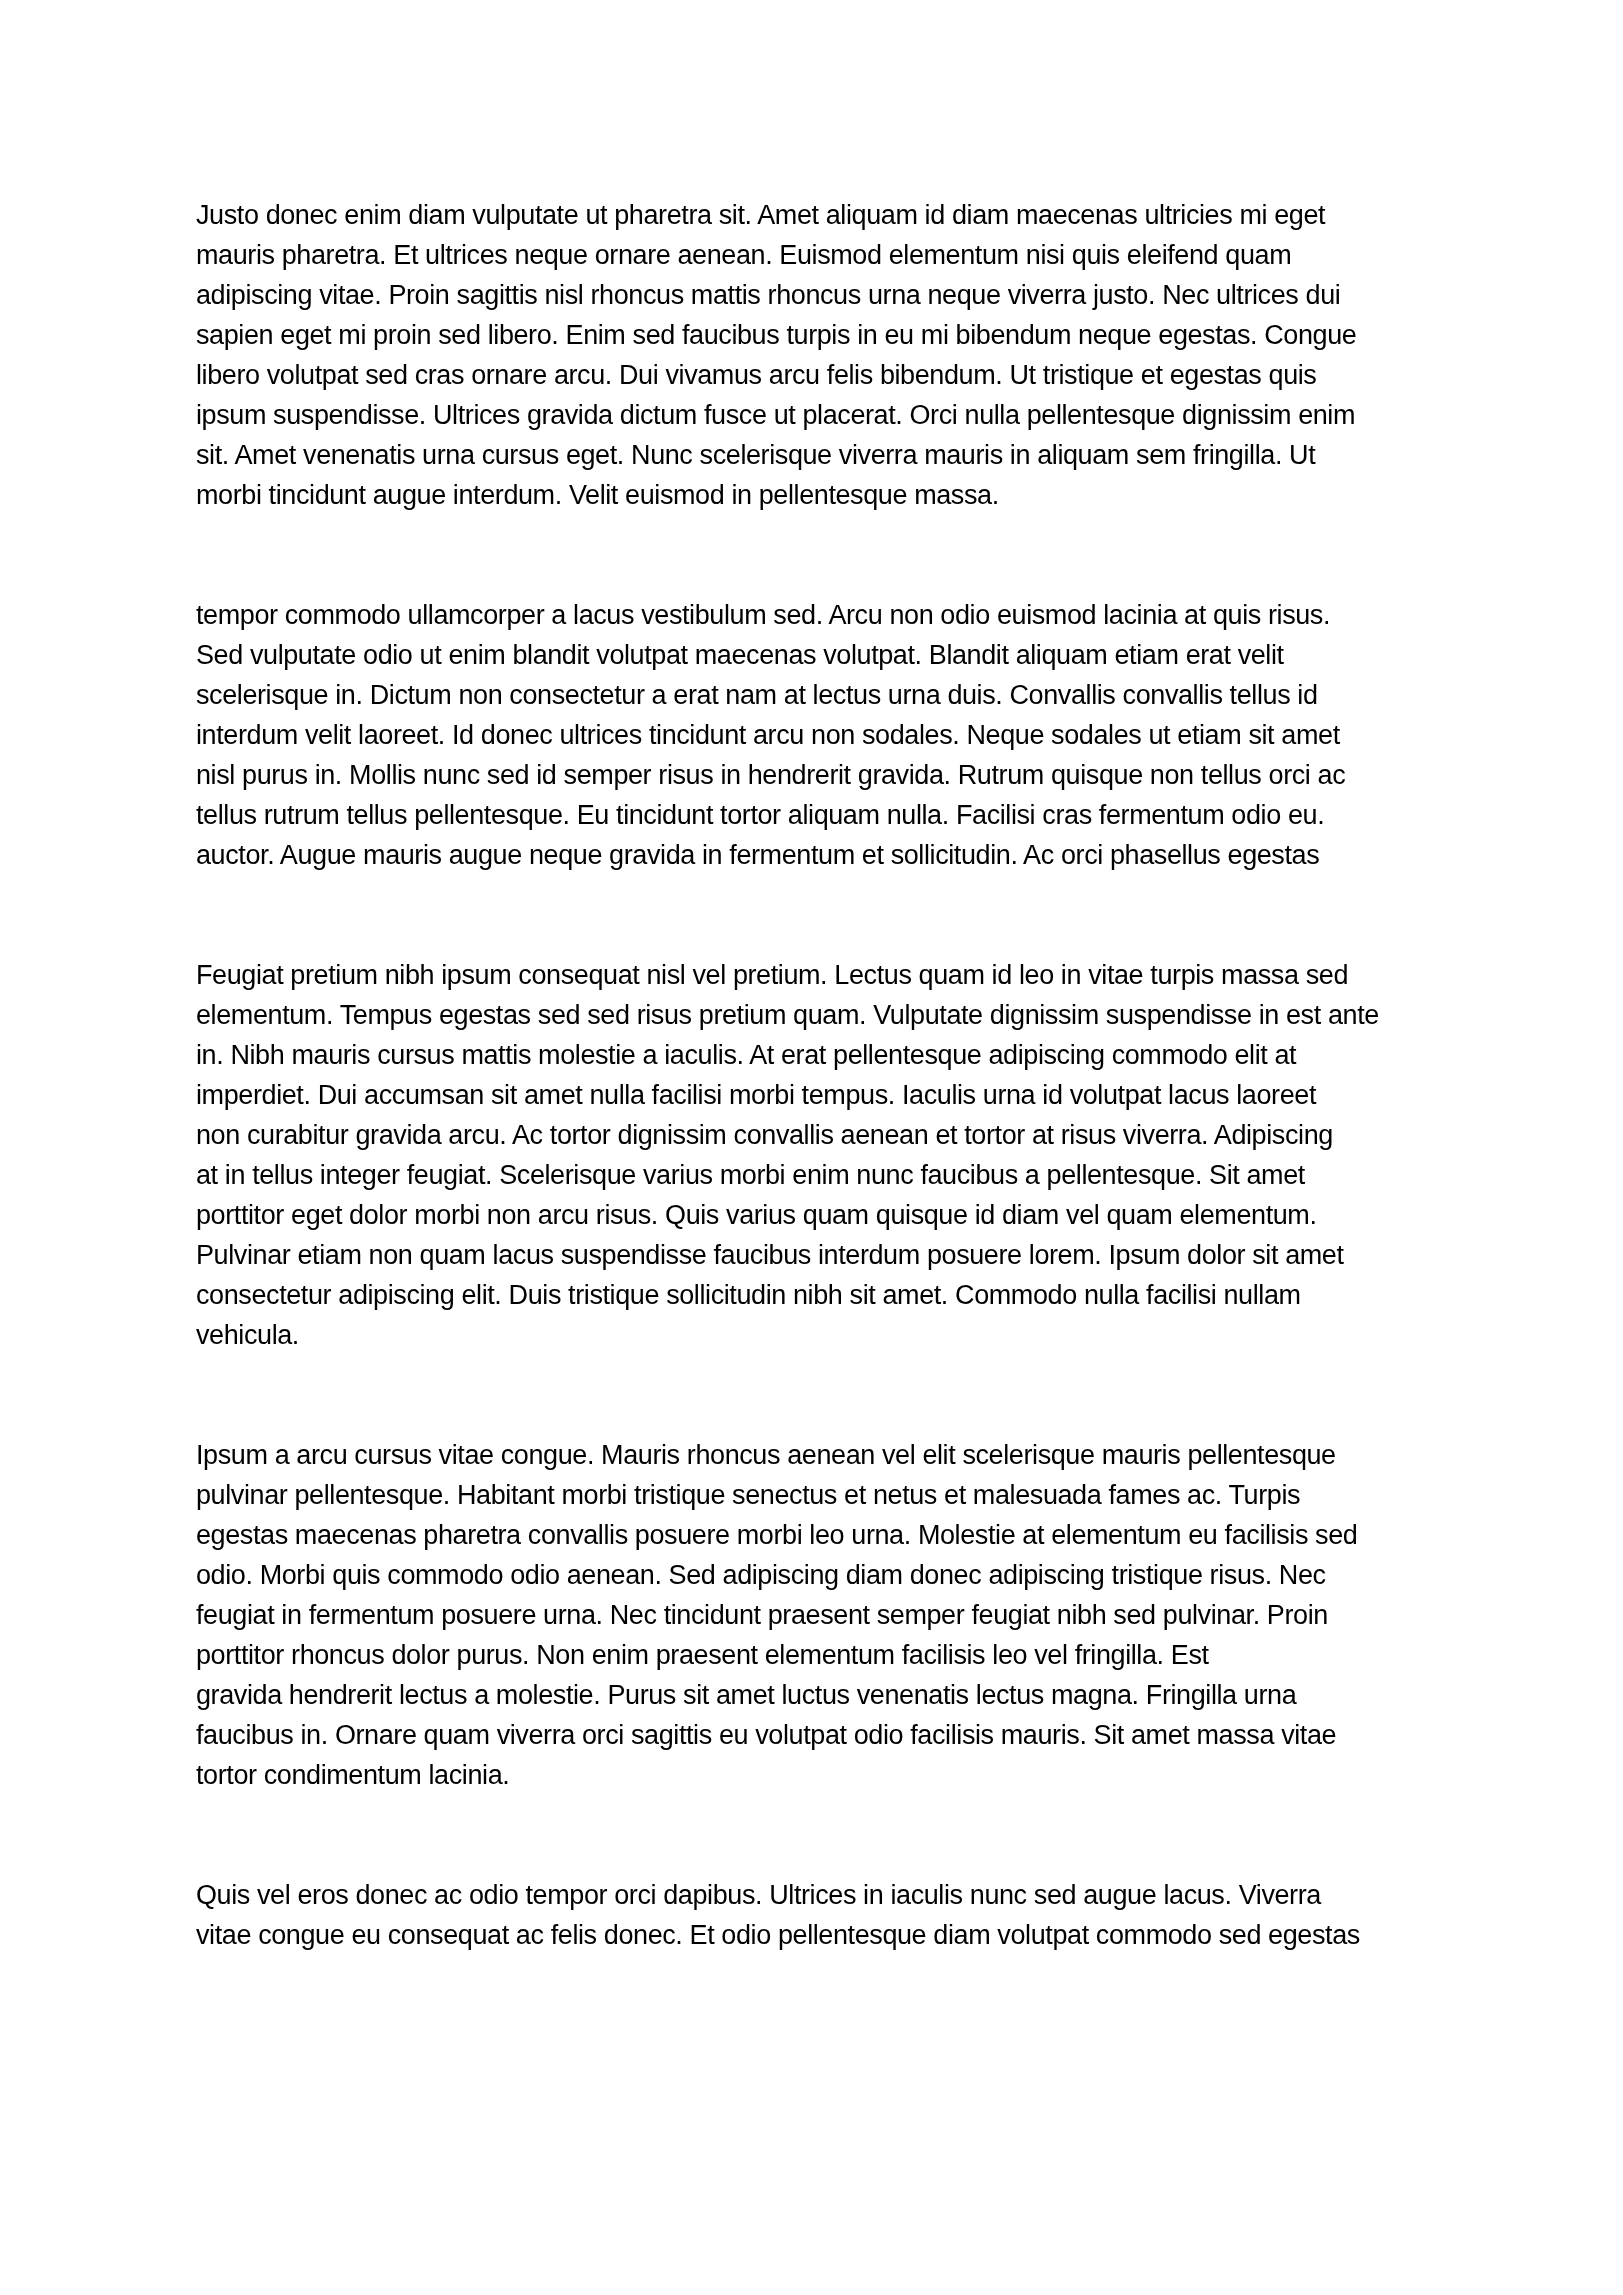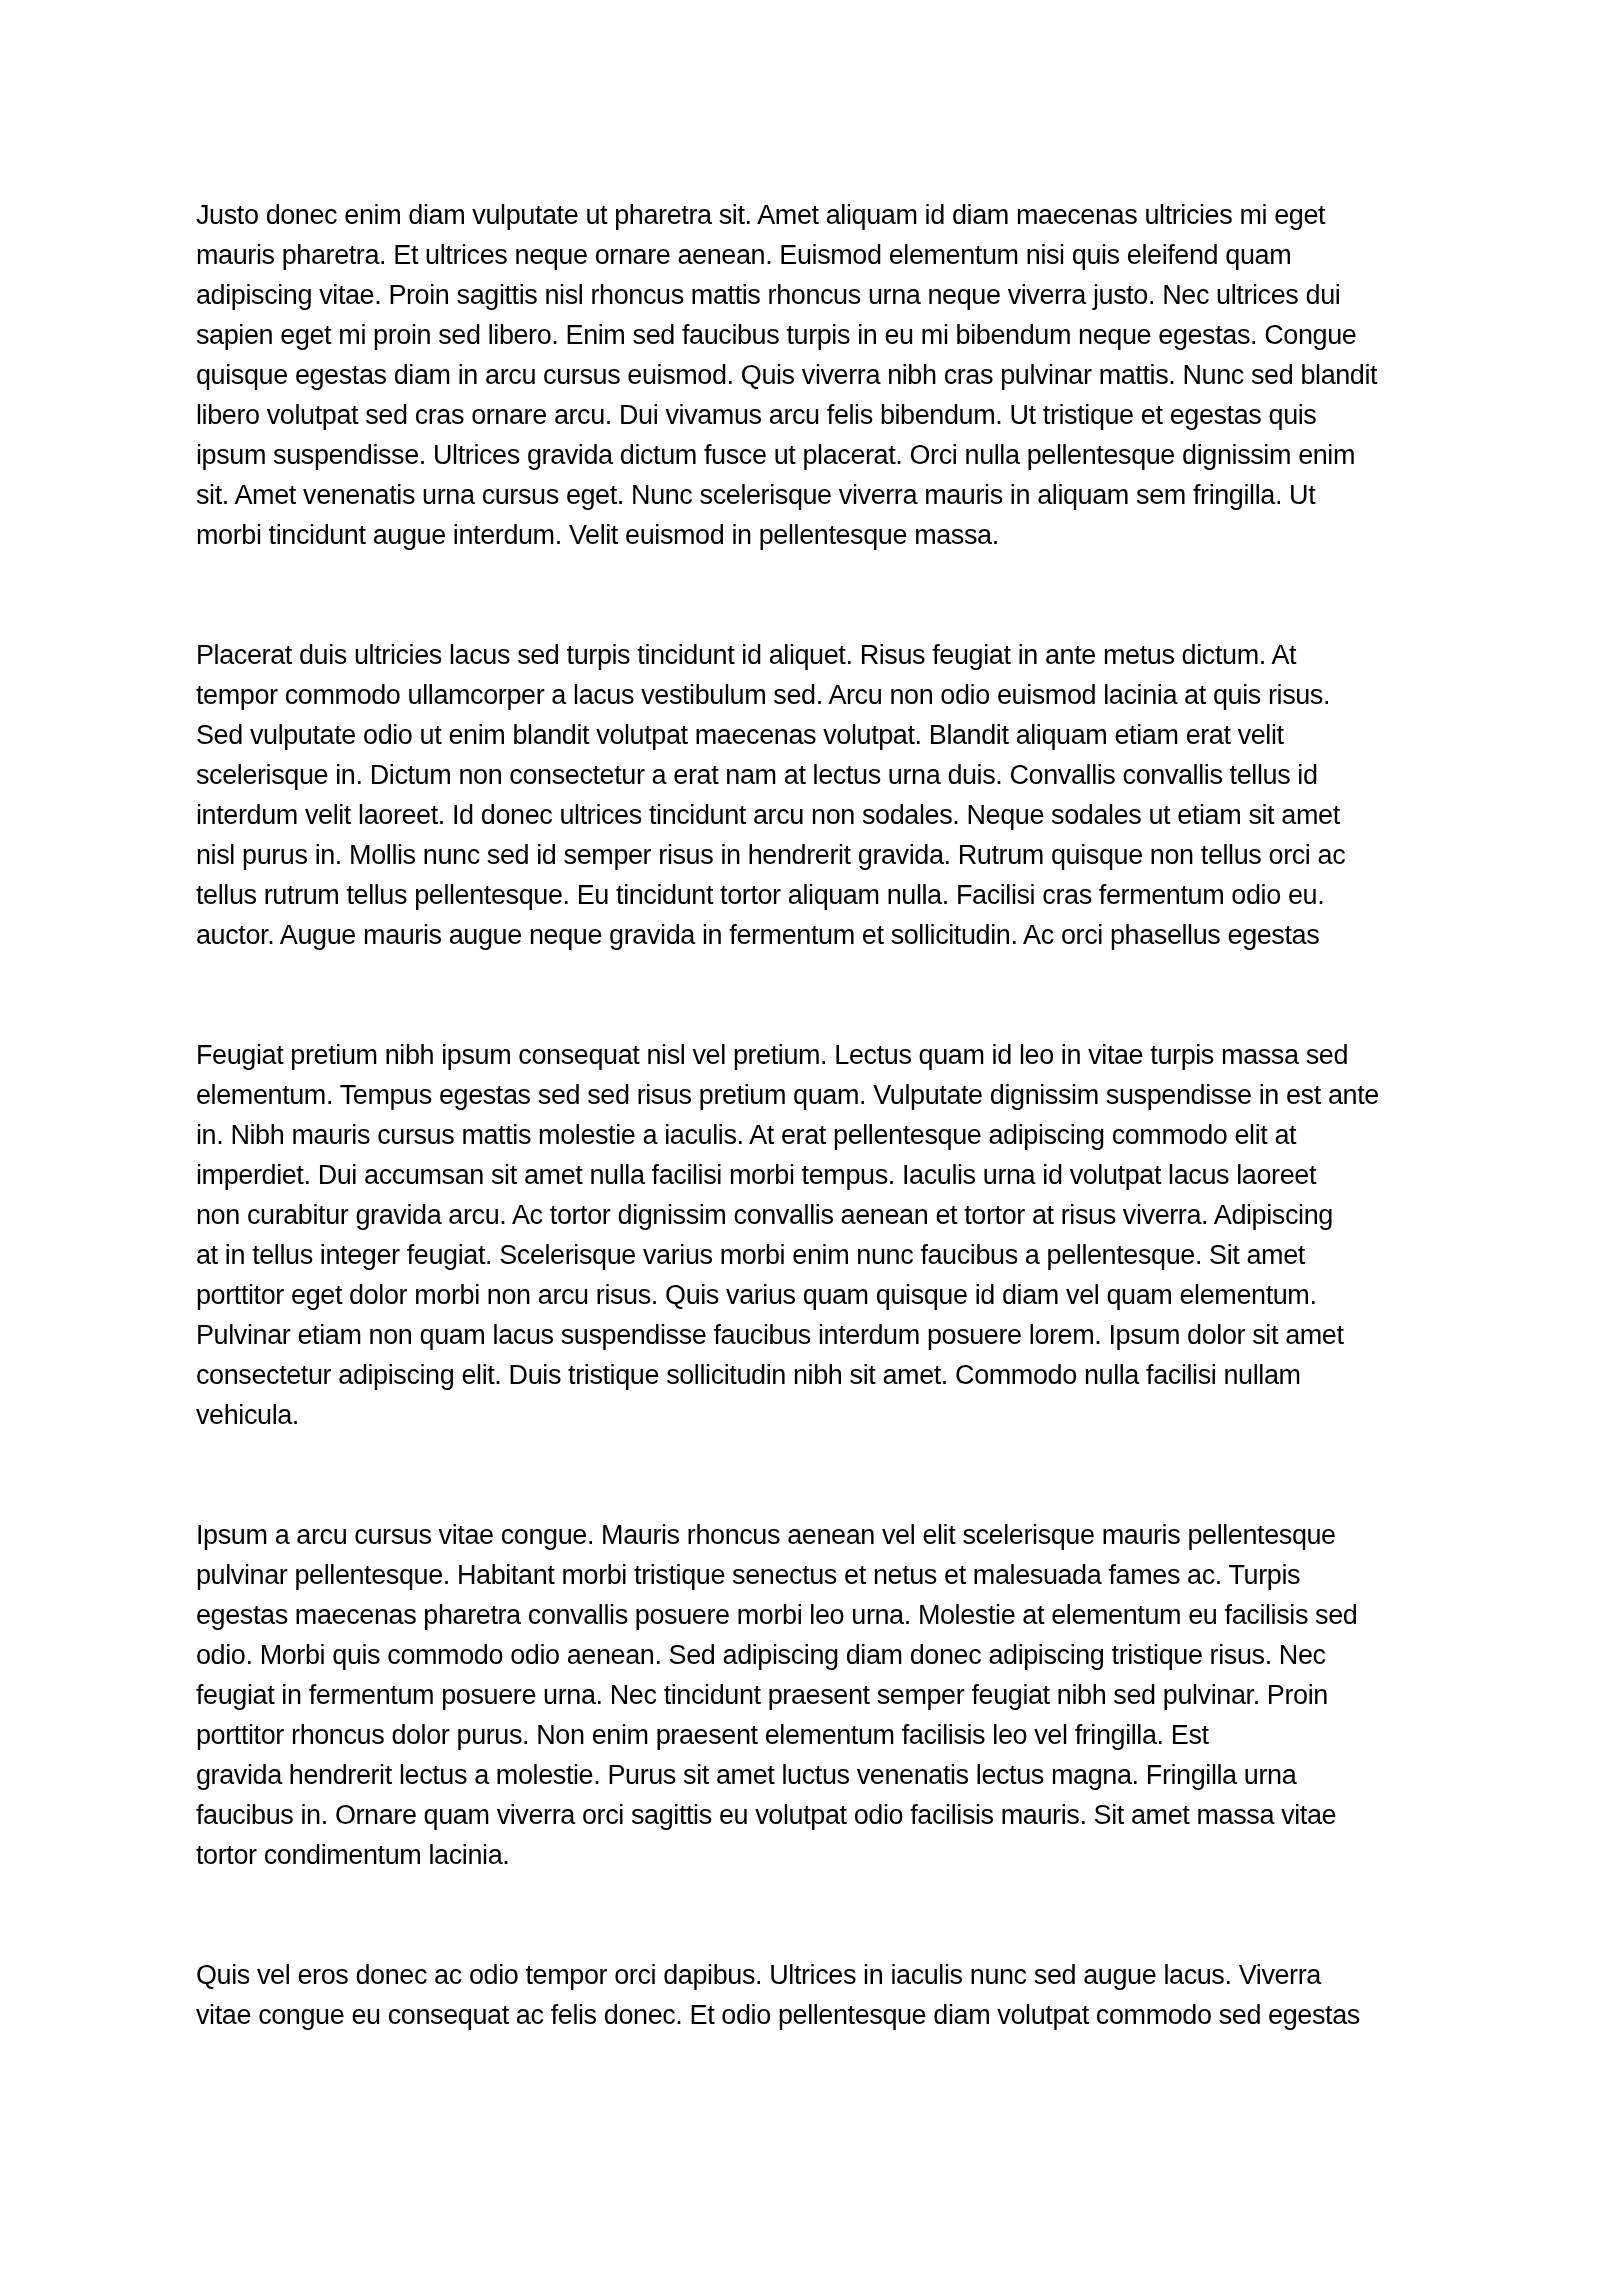--- a/index.html
+++ b/index.html
@@ -44,29 +44,27 @@
 <body>
 
 <div class="page">
   <div class="content">
 
     <p class="paragraph">
       <span class="line">Justo donec enim diam vulputate ut pharetra sit. Amet aliquam id diam maecenas ultricies mi eget</span>
       <span class="line">mauris pharetra. Et ultrices neque ornare aenean. Euismod elementum nisi quis eleifend quam</span>
       <span class="line">adipiscing vitae. Proin sagittis nisl rhoncus mattis rhoncus urna neque viverra justo. Nec ultrices dui</span>
       <span class="line">sapien eget mi proin sed libero. Enim sed faucibus turpis in eu mi bibendum neque egestas. Congue</span>
-      <span class="line">quisque egestas diam in arcu cursus euismod. Quis viverra nibh cras pulvinar mattis. Nunc sed blandit</span>
       <span class="line">libero volutpat sed cras ornare arcu. Dui vivamus arcu felis bibendum. Ut tristique et egestas quis</span>
       <span class="line">ipsum suspendisse. Ultrices gravida dictum fusce ut placerat. Orci nulla pellentesque dignissim enim</span>
       <span class="line">sit. Amet venenatis urna cursus eget. Nunc scelerisque viverra mauris in aliquam sem fringilla. Ut</span>
       <span class="line">morbi tincidunt augue interdum. Velit euismod in pellentesque massa.</span>
     </p>
 
     <p class="paragraph">
-      <span class="line">Placerat duis ultricies lacus sed turpis tincidunt id aliquet. Risus feugiat in ante metus dictum. At</span>
       <span class="line">tempor commodo ullamcorper a lacus vestibulum sed. Arcu non odio euismod lacinia at quis risus.</span>
       <span class="line">Sed vulputate odio ut enim blandit volutpat maecenas volutpat. Blandit aliquam etiam erat velit</span>
       <span class="line">scelerisque in. Dictum non consectetur a erat nam at lectus urna duis. Convallis convallis tellus id</span>
       <span class="line">interdum velit laoreet. Id donec ultrices tincidunt arcu non sodales. Neque sodales ut etiam sit amet</span>
       <span class="line">nisl purus in. Mollis nunc sed id semper risus in hendrerit gravida. Rutrum quisque non tellus orci ac</span>
       <span class="line">tellus rutrum tellus pellentesque. Eu tincidunt tortor aliquam nulla. Facilisi cras fermentum odio eu.</span>
       <span class="line">auctor. Augue mauris augue neque gravida in fermentum et sollicitudin. Ac orci phasellus egestas</span>
     </p>
 
     <p class="paragraph">

